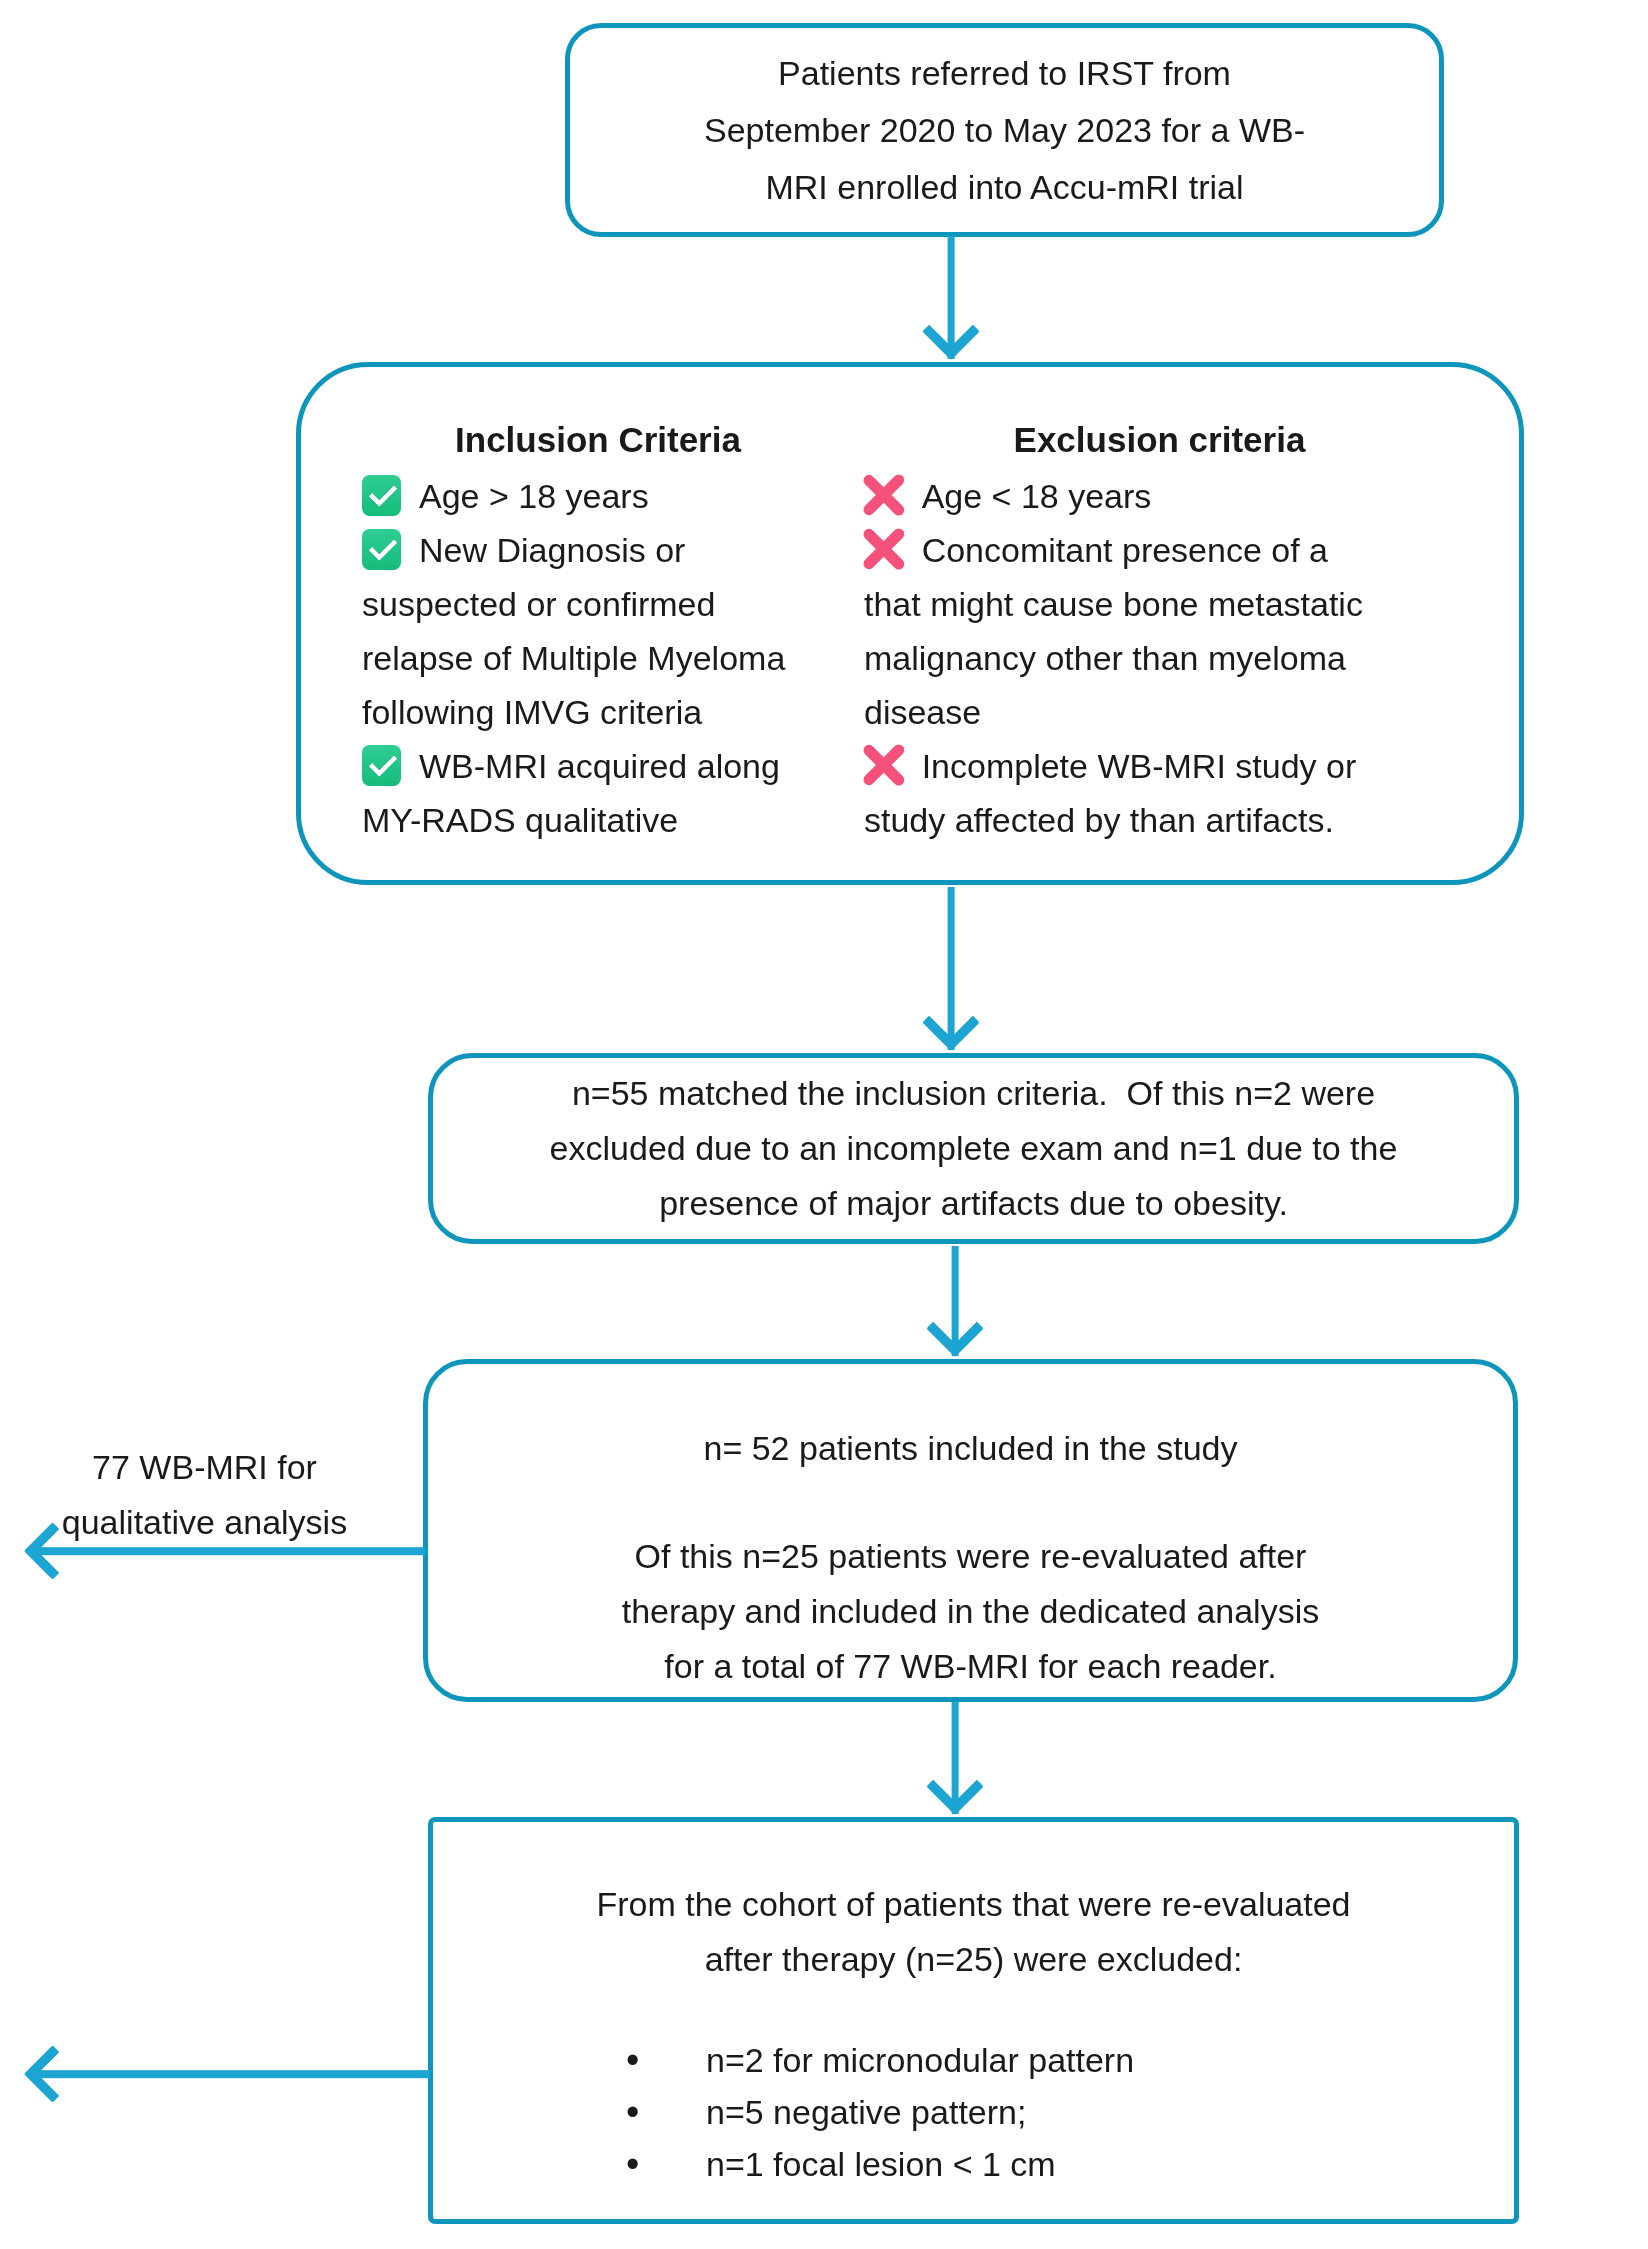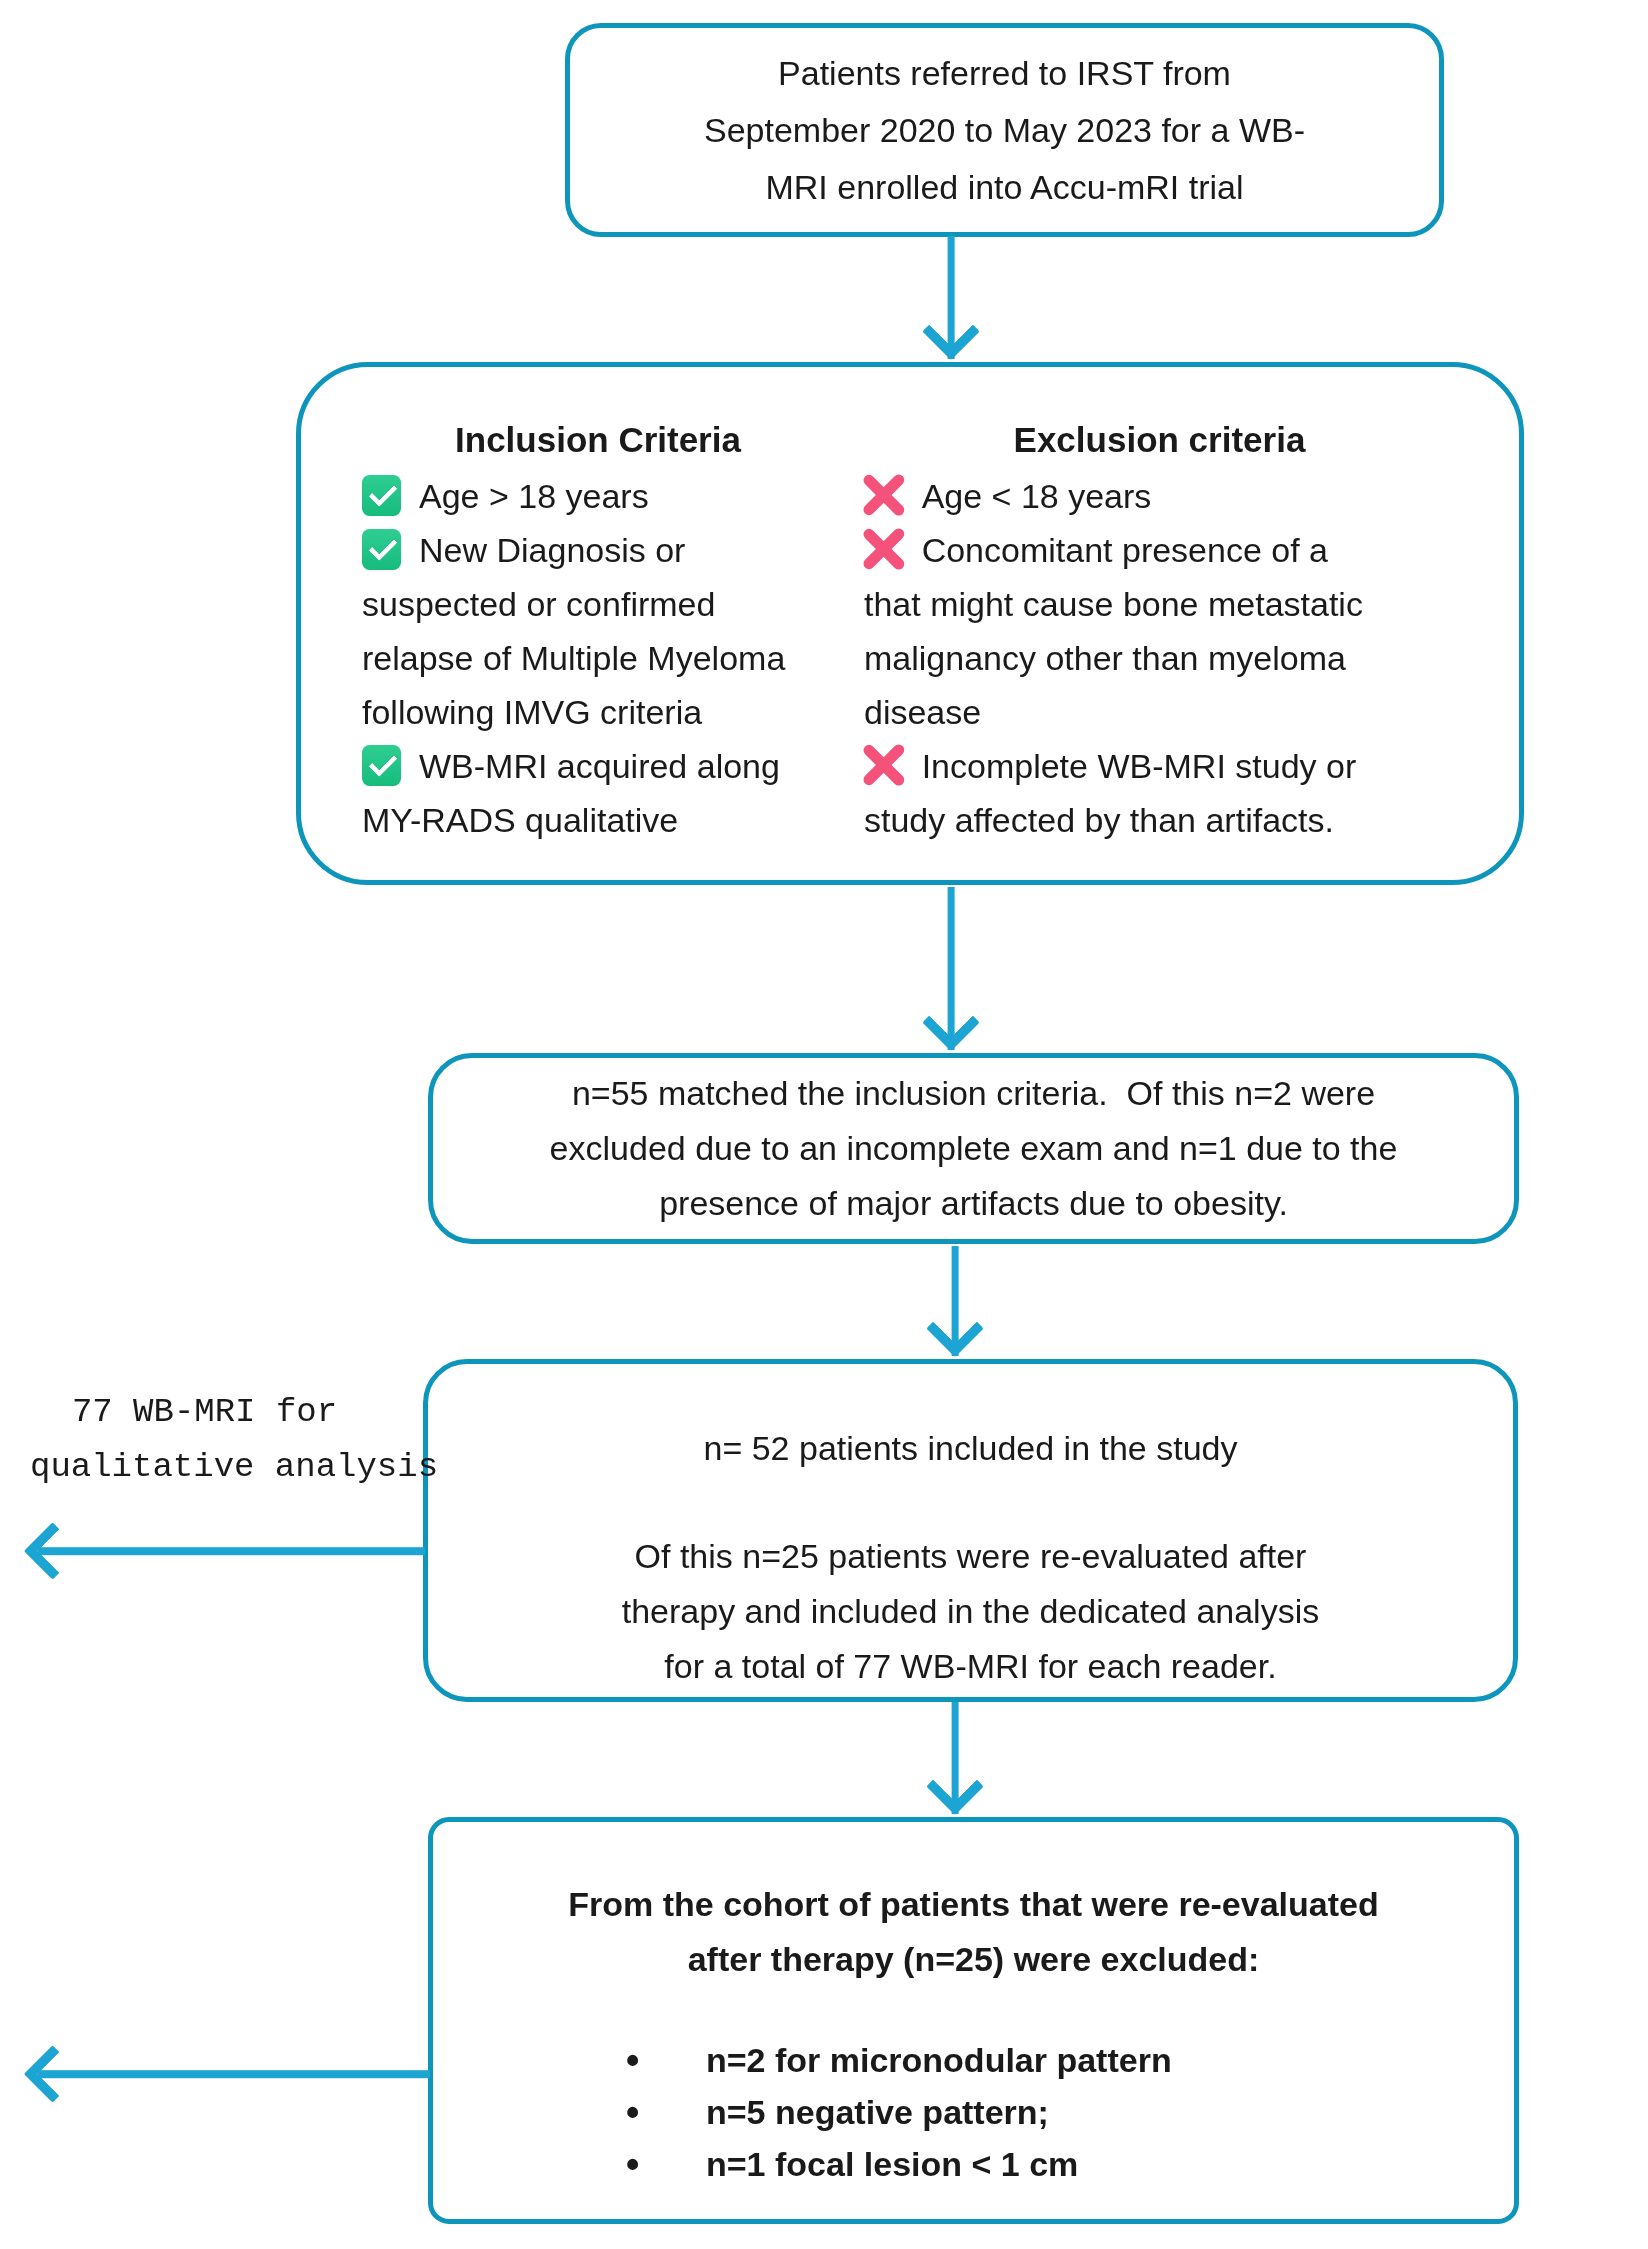--- a/index.html
+++ b/index.html
@@ -67,22 +67,22 @@
   .box3{left:428px;top:1053px;width:1091px;height:191px;border-radius:44px;
         display:flex;flex-direction:column;justify-content:center;align-items:center;}
   .box3 .tline{font-size:34px;line-height:55px;text-align:center;}
   
   .box4{left:423px;top:1359px;width:1095px;height:343px;border-radius:44px;
         text-align:center;padding-top:59px;}
   .box4 .l1{font-size:34px;line-height:51px;margin:0;}
   .box4 .para2{margin-top:55px;}
   .box4 .para2 .tline{font-size:34px;line-height:55px;}
   
-  .box5{left:428px;top:1817px;width:1091px;height:407px;border-radius:21px;
-        padding-top:55px;font-weight:bold;}
+  .box5{left:428px;top:1817px;width:1091px;height:407px;border-radius:7px;
+        padding-top:55px;}
   .box5 .hdr{text-align:center;}
   .box5 .hdr .tline{font-size:34px;line-height:55px;}
   .box5 ul{margin:47px 0 0 0;padding:0 0 0 273px;list-style:none;}
   .box5 li{position:relative;font-size:34px;line-height:52px;white-space:pre;}
   .box5 li::before{content:"\2022";position:absolute;left:-80px;font-size:38px;}
   
   .arrow-down{position:absolute;width:68px;}
   .arrow-down .shaft{position:absolute;left:50%;transform:translateX(-50%);
     top:0;bottom:3.8px;width:6.8px;background:var(--arrow);}
   .arrow-down .head{position:absolute;left:50%;bottom:10.6px;width:41px;height:41px;
@@ -98,21 +98,21 @@
     border-radius:3px;box-sizing:border-box;}
   .a1{left:917px;top:236px;height:127px;}
   .a2{left:917px;top:887px;height:167px;}
   .a3{left:921px;top:1246px;height:114px;}
   .a4{left:921px;top:1702px;height:116px;}
   .la1{left:23px;top:1519px;width:402px;}
   .la2{left:23px;top:2042px;width:407px;}
   
   .side-label{position:absolute;text-align:center;}
   .side-label .tline{font-size:34px;line-height:55px;}
-  .sl1{left:30px;top:1385px;width:349px;font-family:Liberation Mono, monospace;}
+  .sl1{left:30px;top:1440px;width:349px;}
   .sl2{left:30px;top:1896px;width:371px;}
 </style>
 </head>
 <body>
 
 <div class="canvas">
 
   <div class="fbox box1">
     <div class="tline">Patients referred to IRST from</div>
     <div class="tline">September 2020 to May 2023 for a WB-</div>

